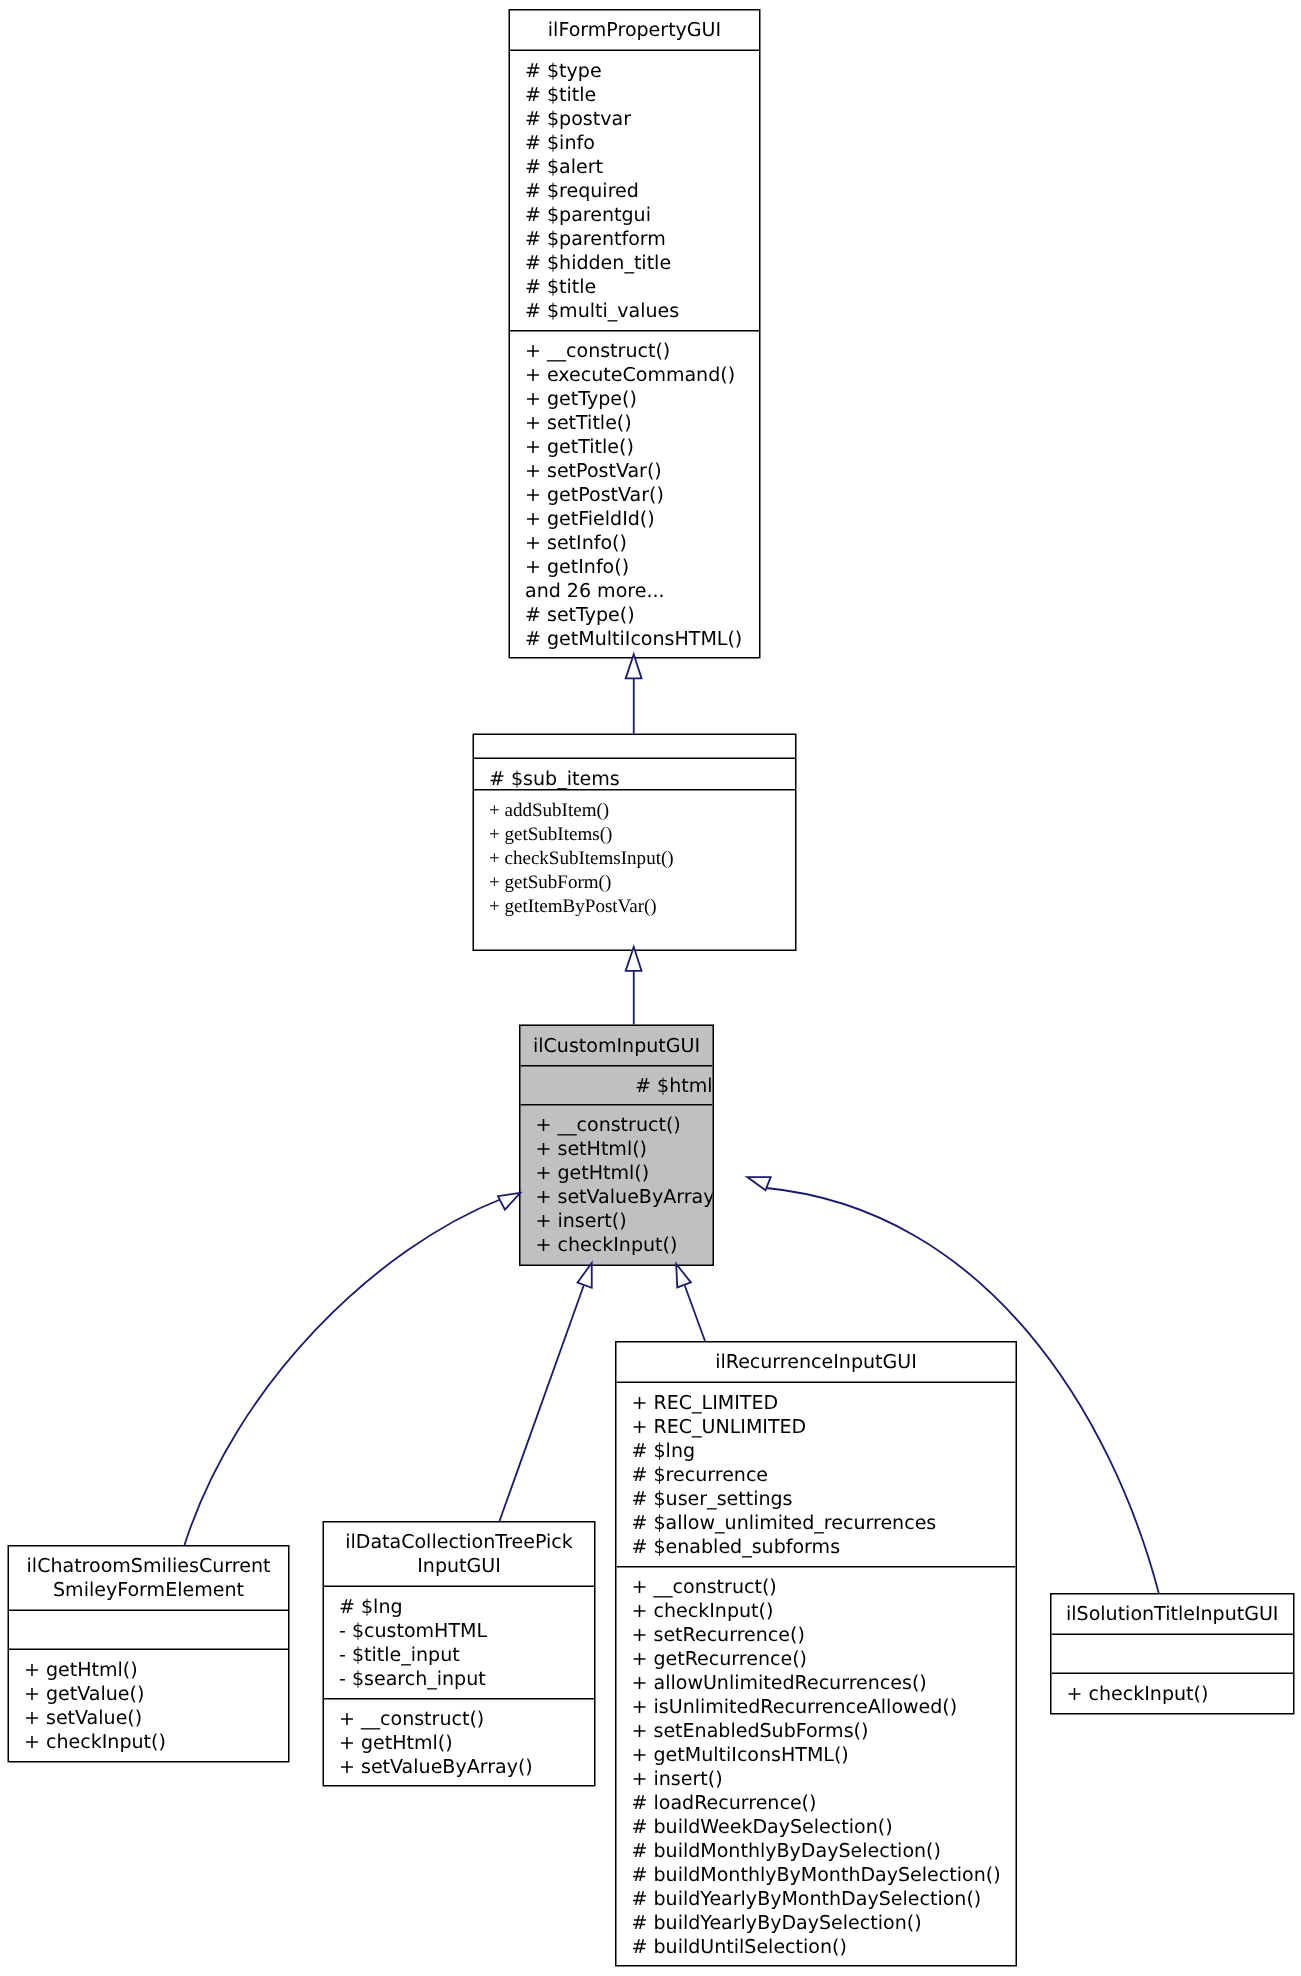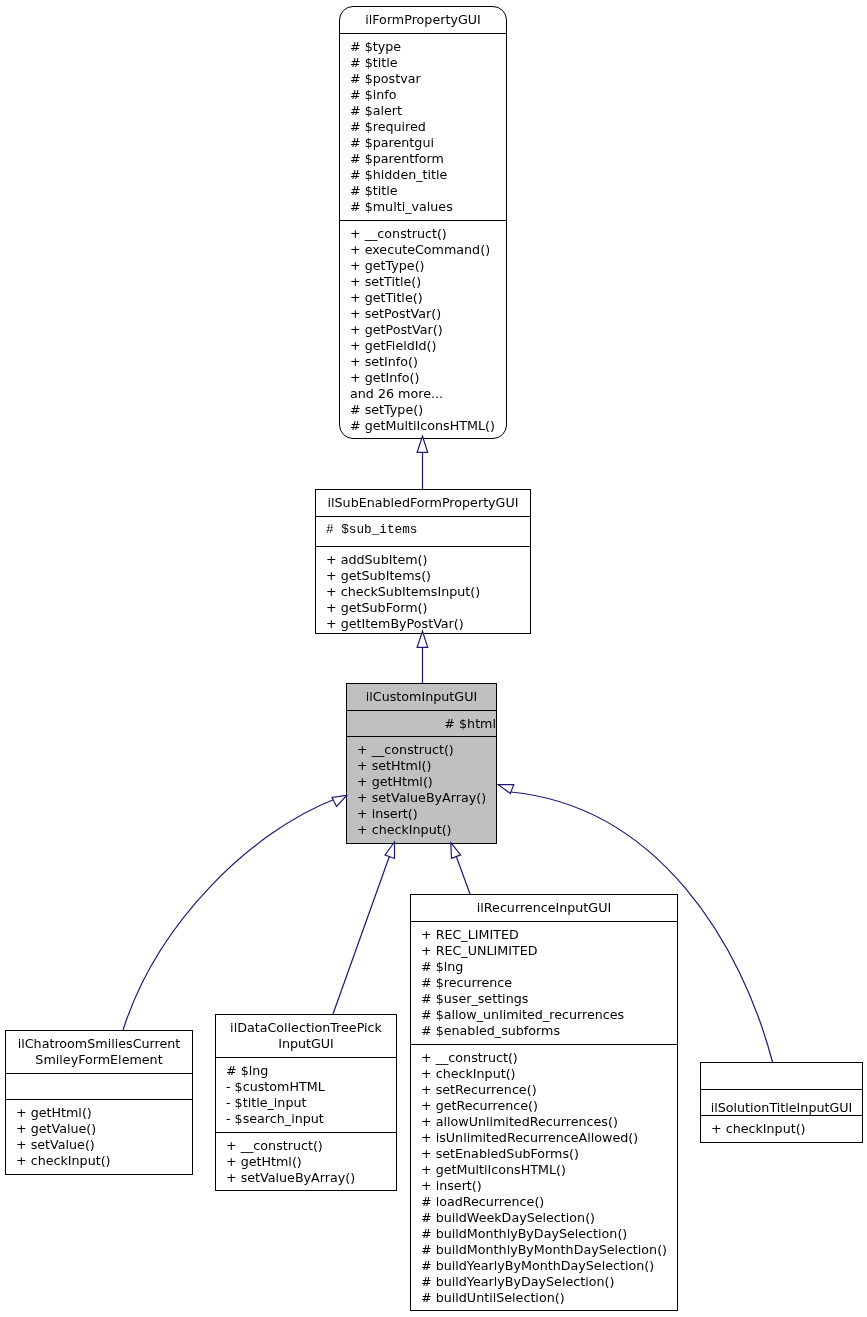--- a/index.html
+++ b/index.html
@@ -41,21 +41,21 @@
       </g>
       <g>
         <path d="M470,894 L456.5,857" fill="none" stroke="#191970" stroke-width="1.2"></path>
         <polygon points="450.8,842.7 460.6,854.9 451.5,858.3" fill="#ffffff" stroke="#191970" stroke-width="1.2"></polygon>
       </g>
       <g>
         <path d="M772.5,1062 C741.5,944.5 658.7,806.6 511,792" fill="none" stroke="#191970" stroke-width="1.2"></path>
         <polygon points="498.2,784.7 513.8,784.7 510.3,793.5" fill="#ffffff" stroke="#191970" stroke-width="1.2"></polygon>
       </g>
     </svg>
-<div class="node" style="left: 339px; top: 6px; width: 168px; height: 433px; border-radius: 14px;">
+<div class="node" style="left: 339px; top: 6px; width: 168px; height: 433px;">
       <div class="sect" style="top: 0px; height: 26px;">
         <div class="rowwrap">
           <div class="title-row">ilFormPropertyGUI</div>
         </div>
       </div>
       <div class="sect divided" style="top: 26px; height: 187px;">
         <div class="rowwrap">
           <div class="row"># $type</div>
           <div class="row"># $title</div>
           <div class="row"># $postvar</div>
@@ -81,41 +81,36 @@
           <div class="row">+ getFieldId()</div>
           <div class="row">+ setInfo()</div>
           <div class="row">+ getInfo()</div>
           <div class="row">and 26 more...</div>
           <div class="row"># setType()</div>
           <div class="row"># getMultiIconsHTML()</div>
         </div>
       </div>
     </div>
     <div class="node" style="left: 315px; top: 489px; width: 216px; height: 145px;">
-      <div class="sect" style="top: 0px; height: 25.5px;">
-        <div class="rowwrap">
-          <div class="title-row">ilSubEnabledFormPropertyGUI</div>
-        </div>
-      </div>
-      <div class="sect divided" style="top: 26px; height: 26.5px; font-family: Liberation Mono, monospace;">
+      <div class="sect divided" style="top: 15px; height: 26.5px;">
         <div class="rowwrap">
           <div class="row"># $sub_items</div>
         </div>
       </div>
-      <div class="sect divided" style="top: 56px; height: 91px;">
+      <div class="sect divided" style="top: 36px; height: 91px; font-family: Liberation Serif, serif;">
         <div class="rowwrap">
           <div class="row">+ addSubItem()</div>
           <div class="row">+ getSubItems()</div>
           <div class="row">+ checkSubItemsInput()</div>
           <div class="row">+ getSubForm()</div>
           <div class="row">+ getItemByPostVar()</div>
         </div>
       </div>
     </div>
-    <div class="node current" style="left: 346px; top: 683px; width: 151px; height: 161px;">
+    <div class="node current" style="left: 346px; top: 683px; width: 130px; height: 161px;">
       <div class="sect" style="top: 0px; height: 26px;">
         <div class="rowwrap">
           <div class="title-row">ilCustomInputGUI</div>
         </div>
       </div>
       <div class="sect divided" style="top: 26px; height: 26px; text-align: right;">
         <div class="rowwrap">
           <div class="row"># $html</div>
         </div>
       </div>
@@ -204,21 +199,21 @@
           <div class="row"># buildWeekDaySelection()</div>
           <div class="row"># buildMonthlyByDaySelection()</div>
           <div class="row"># buildMonthlyByMonthDaySelection()</div>
           <div class="row"># buildYearlyByMonthDaySelection()</div>
           <div class="row"># buildYearlyByDaySelection()</div>
           <div class="row"># buildUntilSelection()</div>
         </div>
       </div>
     </div>
     <div class="node" style="left: 700px; top: 1062px; width: 163px; height: 81px;">
-      <div class="sect" style="top: 0px; height: 26px; margin-top: 32px;">
+      <div class="sect" style="top: 0px; height: 26px;">
         <div class="rowwrap">
           <div class="title-row">ilSolutionTitleInputGUI</div>
         </div>
       </div>
       <div class="sect divided" style="top: 26px; height: 26px;">
         <div class="rowwrap"></div>
       </div>
       <div class="sect divided" style="top: 52px; height: 27px;">
         <div class="rowwrap">
           <div class="row">+ checkInput()</div>

